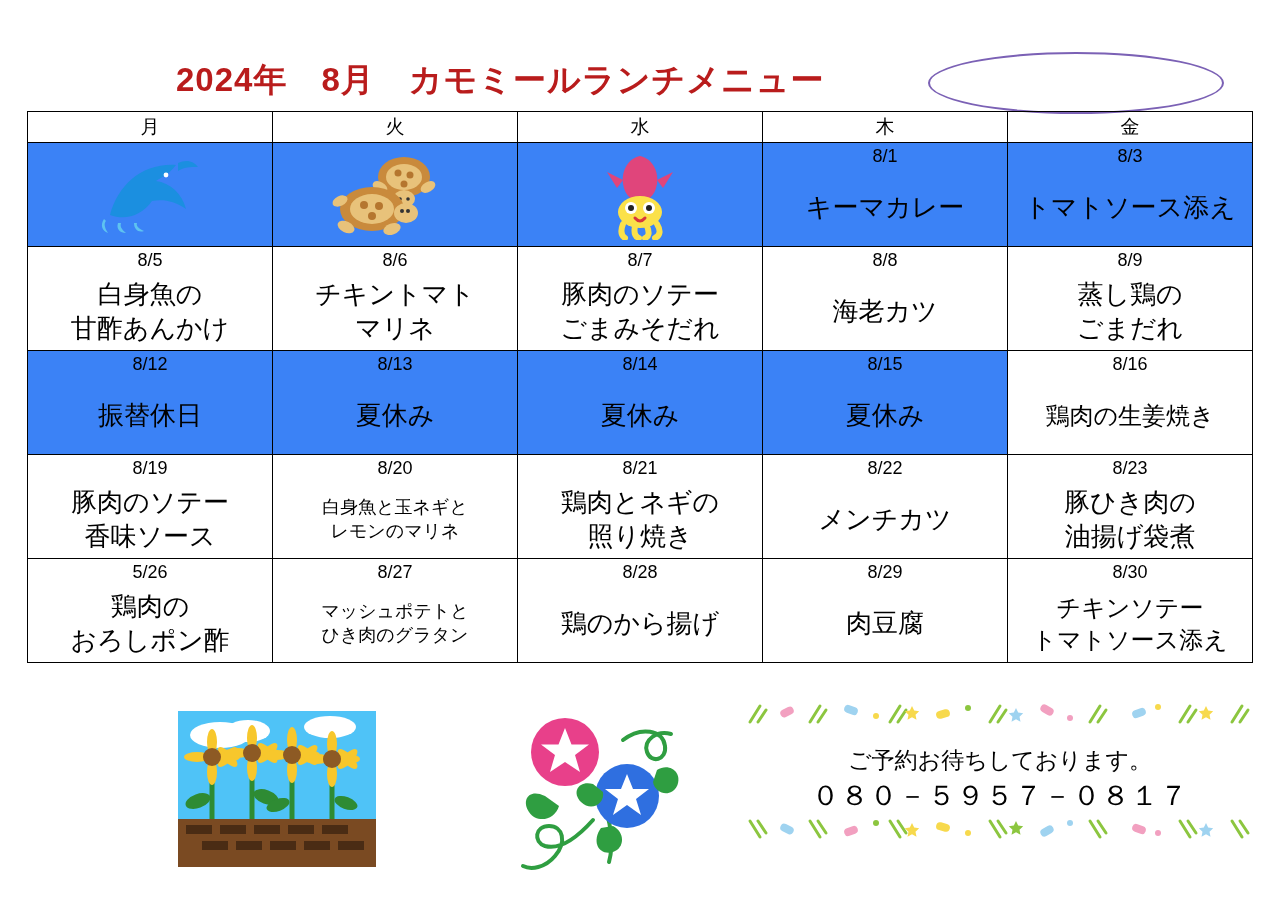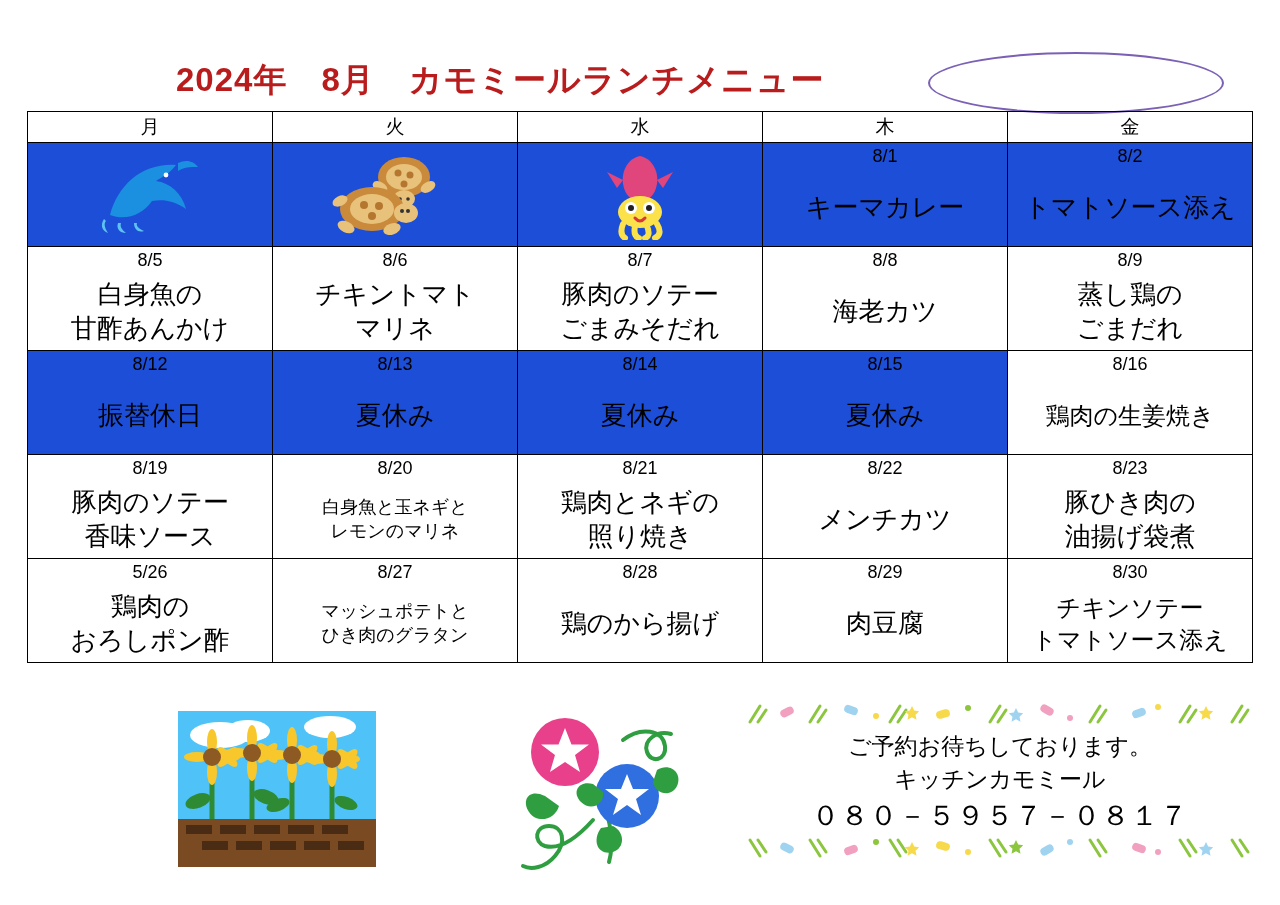--- a/index.html
+++ b/index.html
@@ -77,21 +77,21 @@
   .calendar th {
     height: 30px;
     font-weight: normal;
     font-size: 19px;
   }
   .cell {
     height: 103px;
     position: relative;
   }
   .cell.shaded {
-    background: #1d4ed8;
+    background: #3b82f6;
   }
   .date {
     position: absolute;
     top: 4px;
     left: 0;
     right: 0;
     font-size: 18px;
     line-height: 1.1;
     text-align: center;
   }
@@ -160,21 +160,21 @@
     height: 28px;
     line-height: 28px;
     font-size: 17px;
     letter-spacing: 1px;
     overflow: hidden;
     white-space: nowrap;
   }
   .reserve-line1 {
     font-size: 23px;
     line-height: 1.45;
-    margin-top: 2px;
+    margin-top: 16px;
   }
   .reserve-line2 {
     font-size: 23px;
     line-height: 1.45;
   }
   .reserve-phone {
     font-size: 28px;
     line-height: 1.35;
     letter-spacing: 1px;
   }
@@ -270,21 +270,21 @@
             <path d="M62 76 Q66 86 60 88" stroke="#fbe14a" stroke-width="6" fill="none" stroke-linecap="round"></path>
             <path d="M72 74 Q78 84 70 88" stroke="#fbe14a" stroke-width="6" fill="none" stroke-linecap="round"></path>
           </svg>
         </div>
       </td>
       <td class="cell shaded">
         <div class="date">8/1</div>
         <div class="menu">キーマカレー</div>
       </td>
       <td class="cell shaded">
-        <div class="date">8/2</div>
+        <div class="date">8/3</div>
         <div class="menu">トマトソース添え</div>
       </td>
     </tr>
 
     <tr>
       <td class="cell">
         <div class="date">8/5</div>
         <div class="menu">白身魚の
 甘酢あんかけ</div>
       </td>
@@ -523,21 +523,20 @@
           <circle cx="228" cy="8" r="3" fill="#8cc63f"></circle>
           <circle cx="330" cy="18" r="3" fill="#f2a0c0"></circle>
           <circle cx="418" cy="7" r="3" fill="#f7d94c"></circle>
           <path d="M172 6 l2.2 4.6 5 .6 -3.7 3.5 1 5 -4.5-2.4 -4.5 2.4 1-5 -3.7-3.5 5-.6z" fill="#f7d94c"></path>
           <path d="M276 8 l2.2 4.6 5 .6 -3.7 3.5 1 5 -4.5-2.4 -4.5 2.4 1-5 -3.7-3.5 5-.6z" fill="#9fd3f0"></path>
           <path d="M466 6 l2.2 4.6 5 .6 -3.7 3.5 1 5 -4.5-2.4 -4.5 2.4 1-5 -3.7-3.5 5-.6z" fill="#f7d94c"></path>
         </g>
       </svg>
     </div>
     <div class="reserve-line1">ご予約お待ちしております。</div>
-    <div class="reserve-line2">キッチンカモミール</div>
     <div class="reserve-phone">０８０－５９５７－０８１７</div>
     <div class="confetti-line">
       <svg width="520" height="28" viewBox="0 0 520 28">
         <g stroke="#8cc63f" stroke-width="3" fill="none" stroke-linecap="round">
           <path d="M10 6 L20 22"></path>
             <path d="M18 6 L26 18"></path>
           <path d="M70 6 L80 22"></path>
             <path d="M78 6 L86 18"></path>
           <path d="M150 6 L160 22"></path>
             <path d="M158 6 L166 18"></path>

